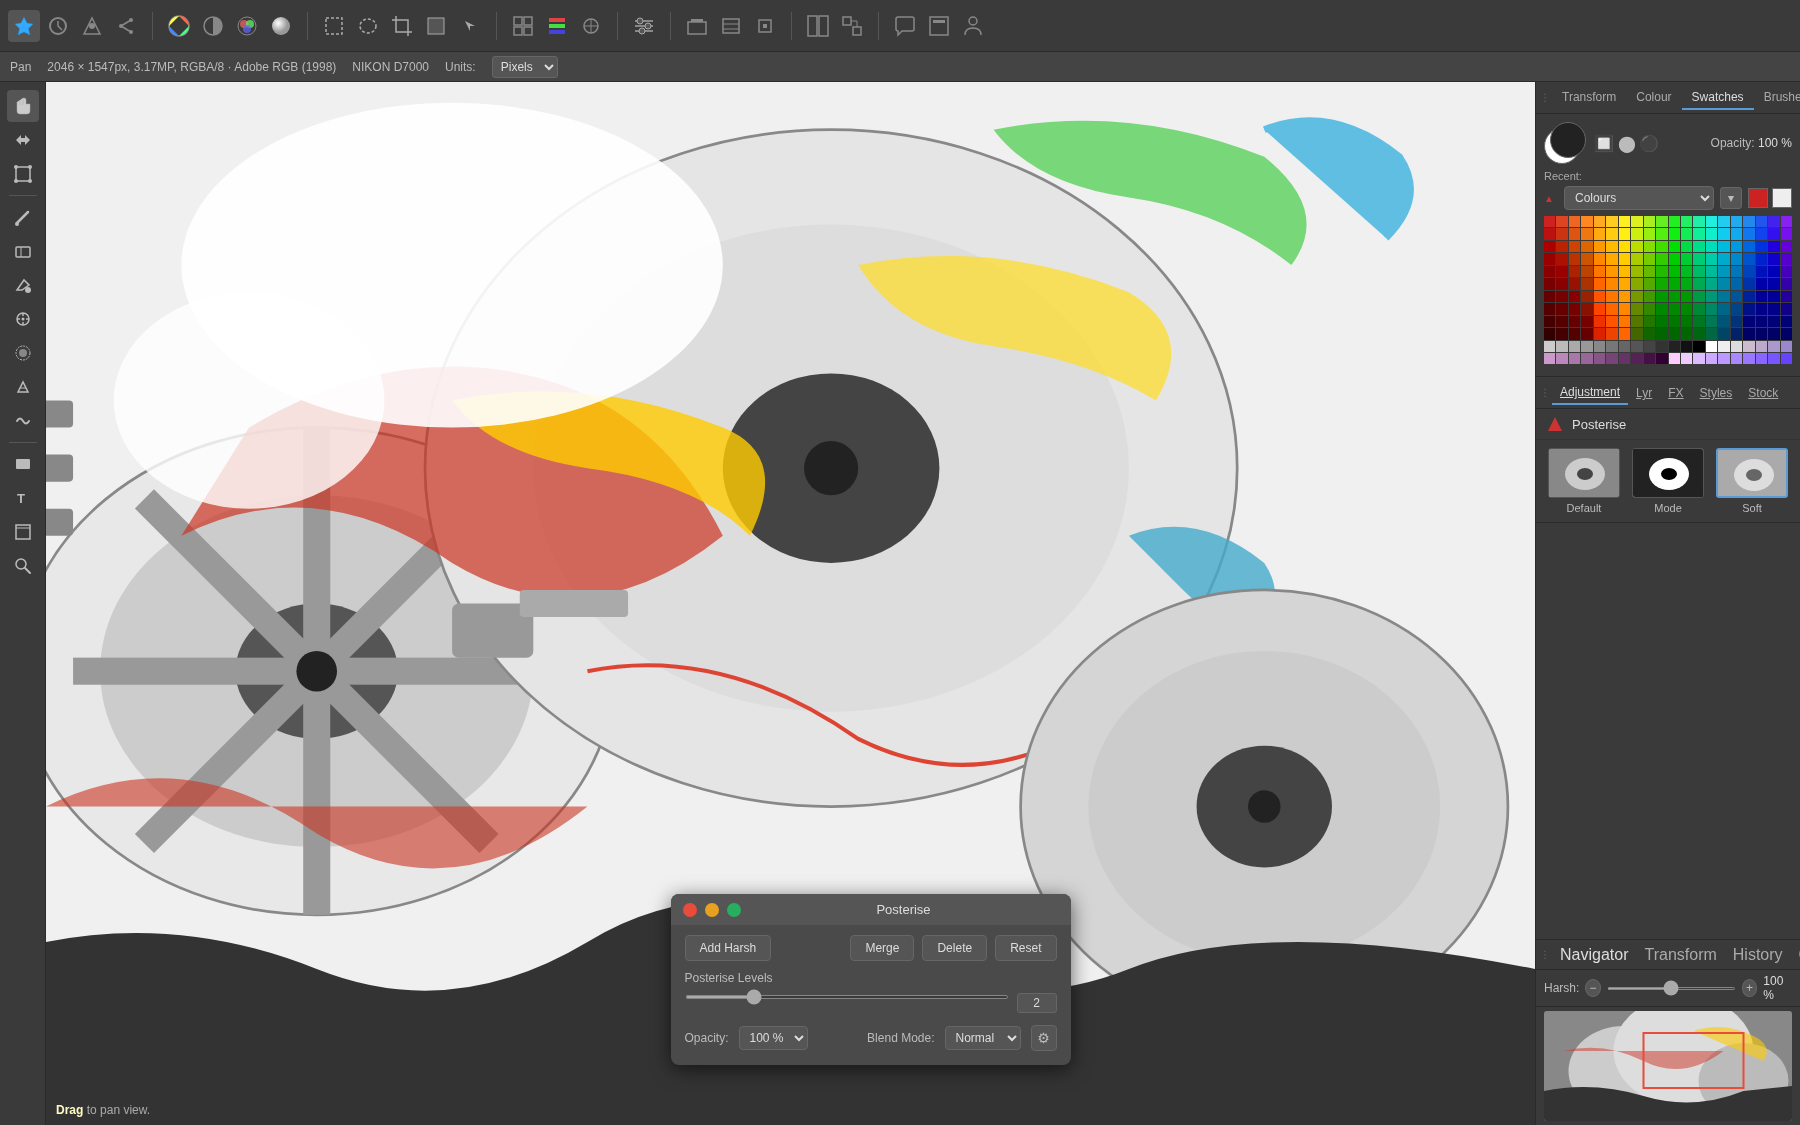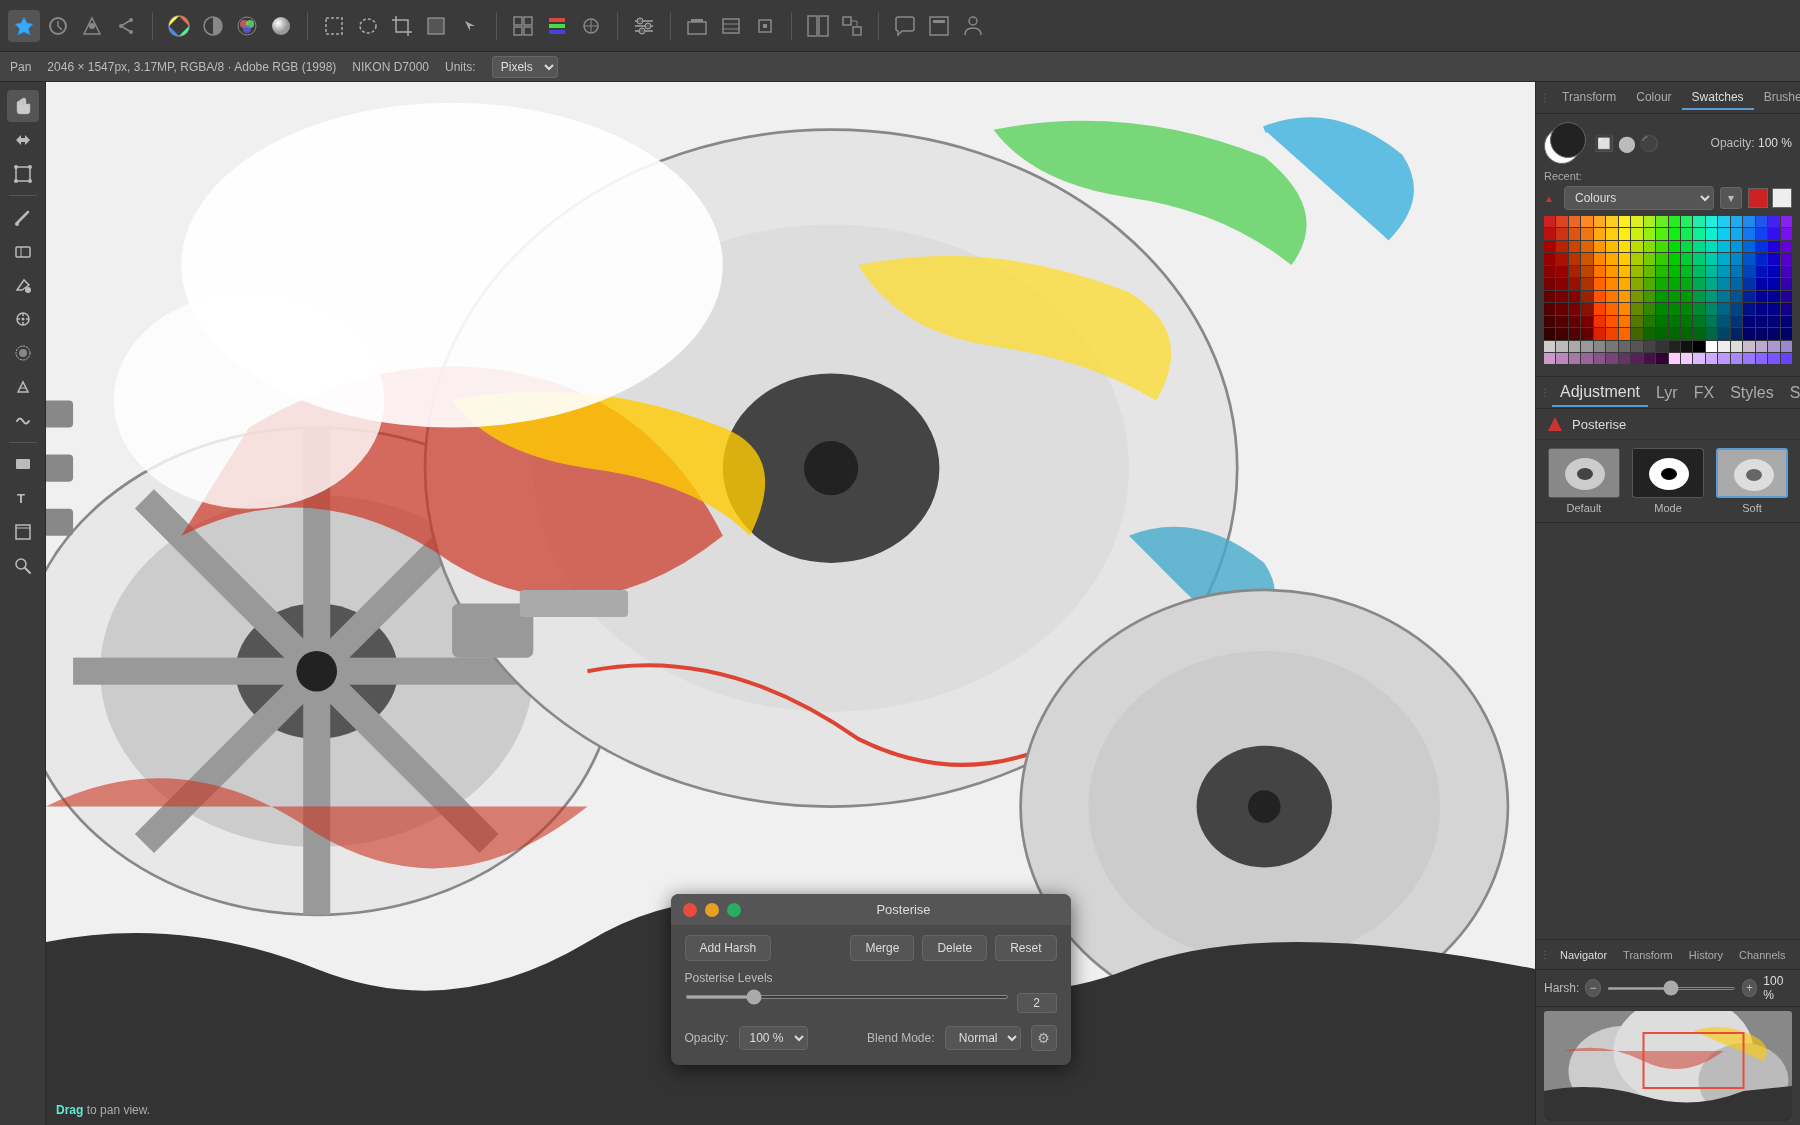--- a/index.html
+++ b/index.html
@@ -119,21 +119,21 @@
     }
 
     
     .drag-hint {
       position: absolute;
       bottom: 8px;
       left: 10px;
       font-size: 12px;
       color: #aaa;
     }
-    .drag-hint strong { color: #5eead4; }
+    .drag-hint strong { color: #fef9c3; }
 
     
     .dialog {
       position: absolute;
       bottom: 60px;
       left: 50%;
       transform: translateX(-30%);
       width: 400px;
       background: #4a4a4a;
       border-radius: 8px;
@@ -231,21 +231,20 @@
     }
     .blend-label { color: #bbb; font-size: 12px; }
     .blend-select {
       background: #555;
       border: 1px solid #666;
       color: #ddd;
       padding: 3px 6px;
       border-radius: 4px;
       font-size: 12px;
       flex: 1;
-      text-align: right;
     }
     .settings-btn {
       width: 26px; height: 26px;
       background: #555;
       border: 1px solid #666;
       border-radius: 4px;
       display: flex;
       align-items: center;
       justify-content: center;
       cursor: pointer;
@@ -398,23 +397,24 @@
       display: flex;
       align-items: center;
       border-bottom: 1px solid #2a2a2a;
       background: #3a3a3a;
       padding: 0 4px;
       height: 32px;
       flex-shrink: 0;
     }
     .adj-tab {
       padding: 4px 8px;
-      font-size: 16px;
+      font-size: 12px;
       color: #aaa;
       cursor: pointer;
+      text-decoration: underline;
     }
     .adj-tab.active { color: #ddd; border-bottom: 2px solid #5b9bd5; }
 
     .adj-item {
       display: flex;
       align-items: center;
       padding: 6px 10px;
       gap: 8px;
       border-bottom: 1px solid #333;
       cursor: pointer;
@@ -469,21 +469,21 @@
     }
     .nav-panel-tabs {
       display: flex;
       align-items: center;
       border-bottom: 1px solid #2a2a2a;
       padding: 0 4px;
       height: 30px;
     }
     .nav-tab {
       padding: 4px 8px;
-      font-size: 11px;
+      font-size: 16px;
       color: #aaa;
       cursor: pointer;
     }
     .nav-tab.active { color: #ddd; }
 
     .zoom-row {
       display: flex;
       align-items: center;
       padding: 4px 8px;
       gap: 6px;

